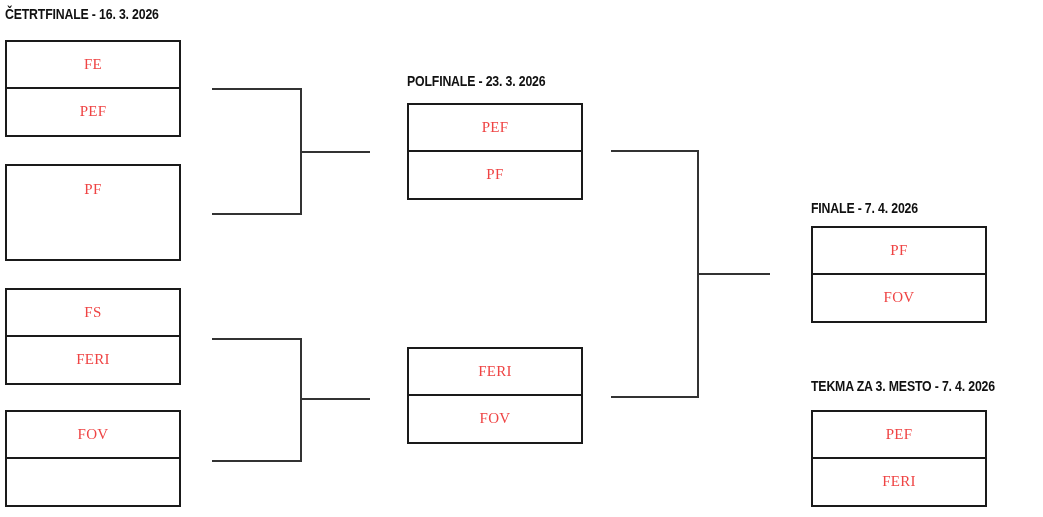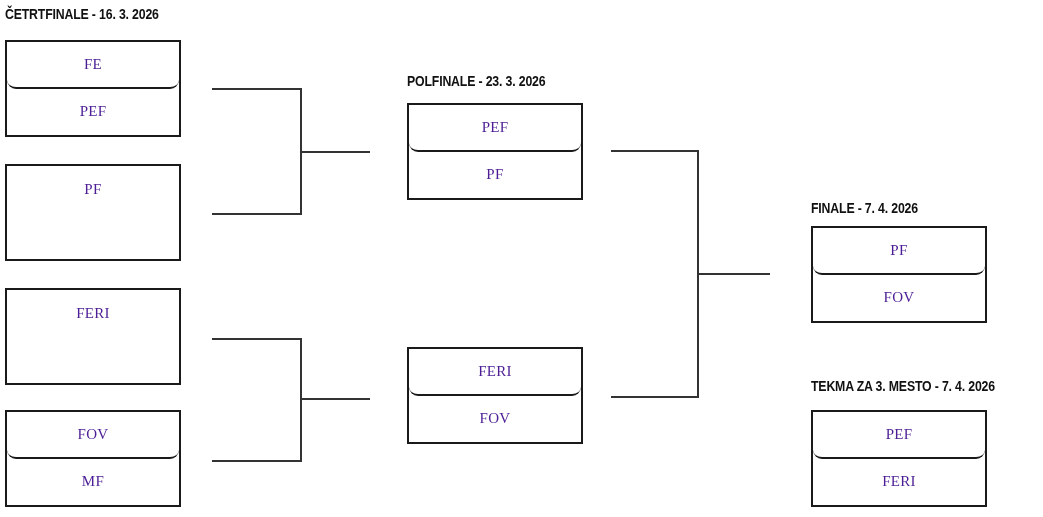--- a/index.html
+++ b/index.html
@@ -34,24 +34,23 @@
     background:#ffffff;
   }
   .slot{
     box-sizing:border-box;
     height:50%;
     display:flex;
     align-items:center;
     justify-content:center;
     font-family:"Liberation Serif", serif;
     font-size:15px;
-    color:#4c1d95;
+    color:#ef4444;
     letter-spacing:0.3px;
     background:#ffffff;
-    border-radius:9px;
   }
   .slot.top{border-bottom:2px solid #1a1a1a;}
 
   
   .hline{position:absolute;height:0;border-top:2px solid #333333;}
   .vline{position:absolute;width:0;border-left:2px solid #333333;}
 </style>
 </head>
 <body>
 
@@ -62,26 +61,26 @@
   <div class="match" style="left:5px;top:40px;width:176px;height:97px;">
     <div class="slot top">FE</div>
     <div class="slot">PEF</div>
   </div>
 
   <div class="match" style="left:5px;top:164px;width:176px;height:97px;">
     <div class="slot">PF</div>
   </div>
 
   <div class="match" style="left:5px;top:288px;width:176px;height:97px;">
+    <div class="slot top">FS</div>
     <div class="slot">FERI</div>
   </div>
 
   <div class="match" style="left:5px;top:410px;width:176px;height:97px;">
     <div class="slot top">FOV</div>
-    <div class="slot">MF</div>
   </div>
 
   <div class="hline" style="left:212px;top:88px;width:90px;"></div>
   <div class="hline" style="left:212px;top:213px;width:90px;"></div>
   <div class="vline" style="left:300px;top:88px;height:127px;"></div>
   <div class="hline" style="left:300px;top:151px;width:70px;"></div>
 
   <div class="hline" style="left:212px;top:338px;width:90px;"></div>
   <div class="hline" style="left:212px;top:460px;width:90px;"></div>
   <div class="vline" style="left:300px;top:338px;height:124px;"></div>

